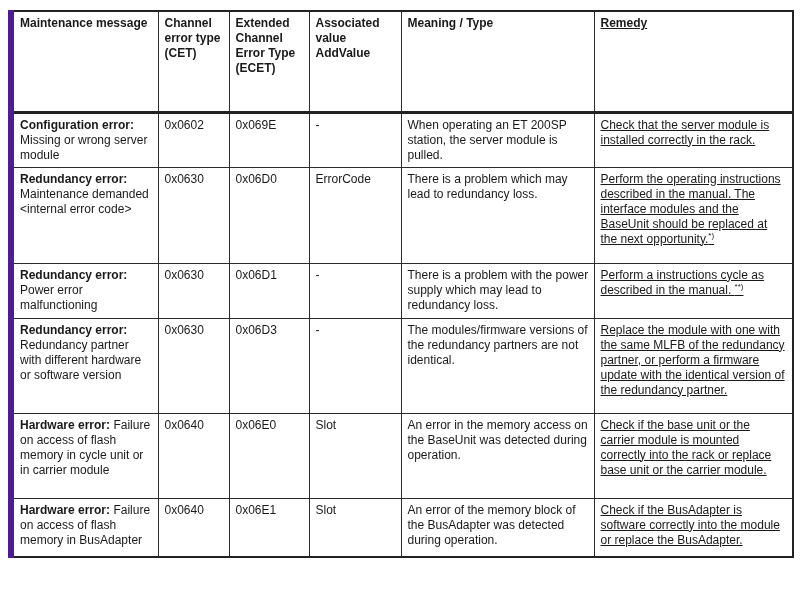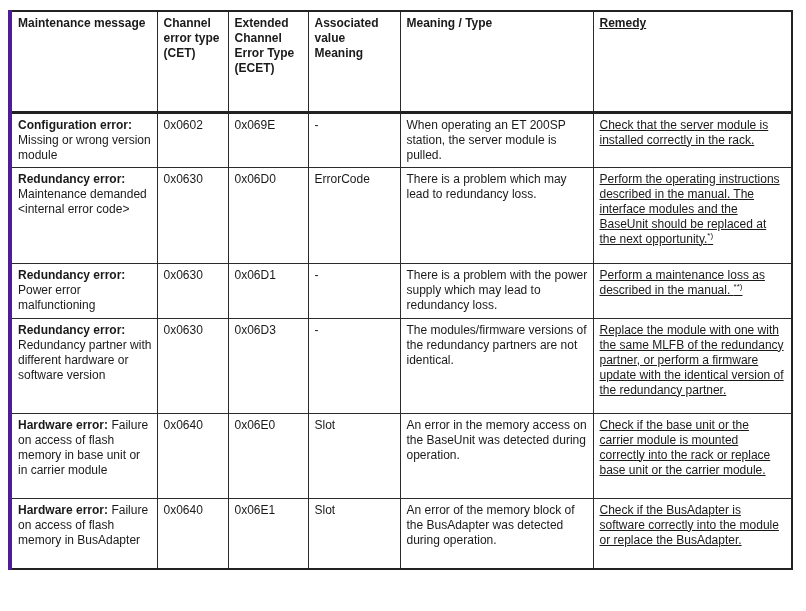--- a/index.html
+++ b/index.html
@@ -32,21 +32,21 @@
     overflow: hidden;
     word-wrap: break-word;
   }
   .doc-table {
     border: 2px solid #222222;
   }
   .doc-table thead th {
     border-bottom: 3px solid #222222;
     font-weight: bold;
   }
-  .doc-table .outer-l { border-left: 4px solid #4c1d95; }
+  .doc-table .outer-l { border-left: 6px solid #4c1d95; }
   .doc-table .outer-r { border-right: 2px solid #222222; text-decoration: underline; }
   .msg-lead { font-weight: bold; text-align: center; }
   sup.note {
     font-size: 8px;
     line-height: 0;
     vertical-align: super;
   }
 </style>
 </head>
 <body>
@@ -58,67 +58,67 @@
     <col style="width:80px">
     <col style="width:92px">
     <col style="width:193px">
     <col style="width:199px">
   </colgroup>
   <thead>
     <tr style="height:101px">
       <th class="outer-l">Maintenance message</th>
       <th>Channel error type (CET)</th>
       <th>Extended Channel Error Type (ECET)</th>
-      <th>Associated value Meaning</th>
+      <th>Associated value AddValue</th>
       <th>Meaning / Type</th>
       <th class="outer-r">Remedy</th>
     </tr>
   </thead>
   <tbody>
     <tr style="height:55px">
-      <td class="outer-l"><span class="msg-lead">Configuration error:</span> <span>Missing or wrong version module</span></td>
+      <td class="outer-l"><span class="msg-lead">Configuration error:</span> <span>Missing or wrong server module</span></td>
       <td>0x0602</td>
       <td>0x069E</td>
       <td>-</td>
       <td>When operating an ET 200SP station, the server module is pulled.</td>
       <td class="outer-r"><span>Check that the server module is installed correctly in the rack.</span><sup class="note"></sup></td>
     </tr>
     <tr style="height:96px">
       <td class="outer-l"><span class="msg-lead">Redundancy error:</span> <span>Maintenance demanded &lt;internal error code&gt;</span></td>
       <td>0x0630</td>
       <td>0x06D0</td>
       <td>ErrorCode</td>
       <td>There is a problem which may lead to redundancy loss.</td>
       <td class="outer-r"><span>Perform the operating instructions described in the manual. The interface modules and the BaseUnit should be replaced at the next opportunity.</span><sup class="note">*)</sup></td>
     </tr>
     <tr style="height:55px">
       <td class="outer-l"><span class="msg-lead">Redundancy error:</span> <span>Power error malfunctioning</span></td>
       <td>0x0630</td>
       <td>0x06D1</td>
       <td>-</td>
       <td>There is a problem with the power supply which may lead to redundancy loss.</td>
-      <td class="outer-r"><span>Perform a maintenance loss as described in the manual. </span><sup class="note">**)</sup></td>
+      <td class="outer-r"><span>Perform a instructions cycle as described in the manual. </span><sup class="note">**)</sup></td>
     </tr>
     <tr style="height:95px">
       <td class="outer-l"><span class="msg-lead">Redundancy error:</span> <span>Redundancy partner with different hardware or software version</span></td>
       <td>0x0630</td>
       <td>0x06D3</td>
       <td>-</td>
       <td>The modules/firmware versions of the redundancy partners are not identical.</td>
       <td class="outer-r"><span>Replace the module with one with the same MLFB of the redundancy partner, or perform a firmware update with the identical version of the redundancy partner.</span><sup class="note"></sup></td>
     </tr>
     <tr style="height:85px">
-      <td class="outer-l"><span class="msg-lead">Hardware error:</span> <span>Failure on access of flash memory in base unit or in carrier module</span></td>
+      <td class="outer-l"><span class="msg-lead">Hardware error:</span> <span>Failure on access of flash memory in cycle unit or in carrier module</span></td>
       <td>0x0640</td>
       <td>0x06E0</td>
       <td>Slot</td>
       <td>An error in the memory access on the BaseUnit was detected during operation.</td>
       <td class="outer-r"><span>Check if the base unit or the carrier module is mounted correctly into the rack or replace base unit or the carrier module.</span><sup class="note"></sup></td>
     </tr>
-    <tr style="height:71px">
+    <tr style="height:59px">
       <td class="outer-l"><span class="msg-lead">Hardware error:</span> <span>Failure on access of flash memory in BusAdapter</span></td>
       <td>0x0640</td>
       <td>0x06E1</td>
       <td>Slot</td>
       <td>An error of the memory block of the BusAdapter was detected during operation.</td>
       <td class="outer-r"><span>Check if the BusAdapter is software correctly into the module or replace the BusAdapter.</span><sup class="note"></sup></td>
     </tr>
   </tbody>
 </table>
 

